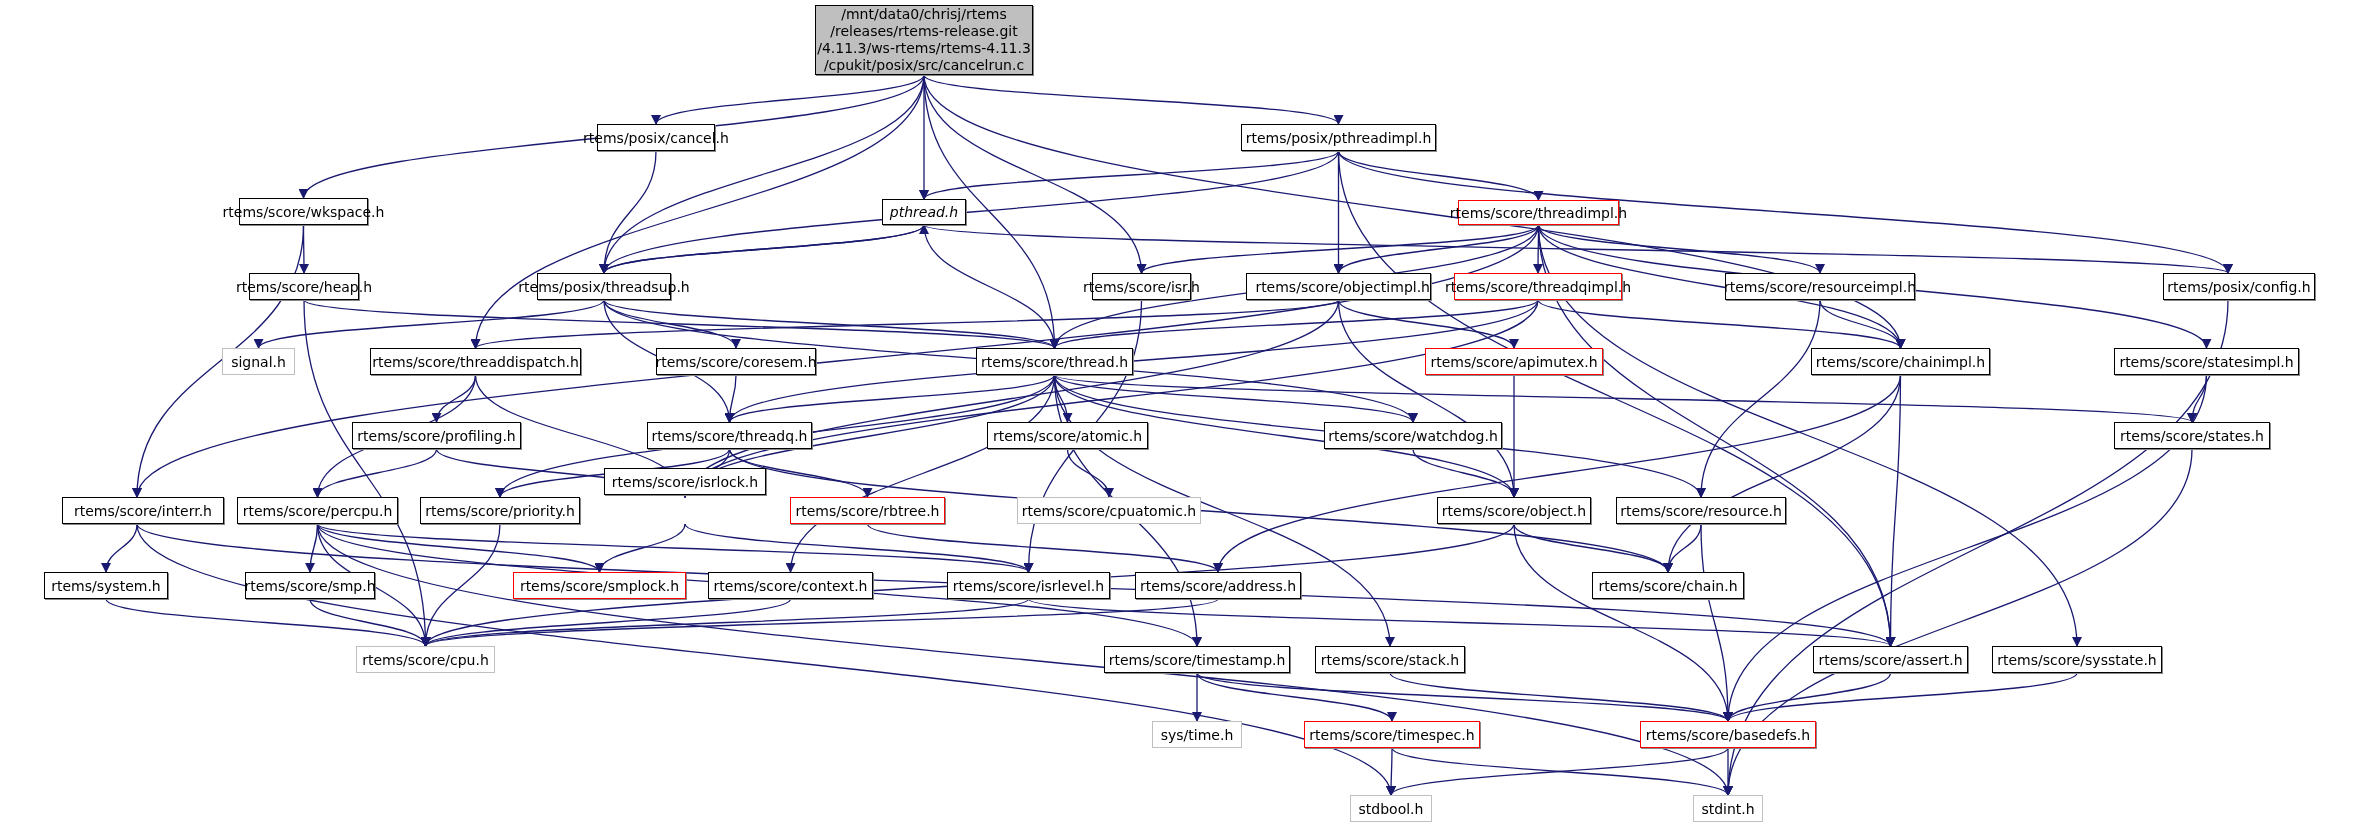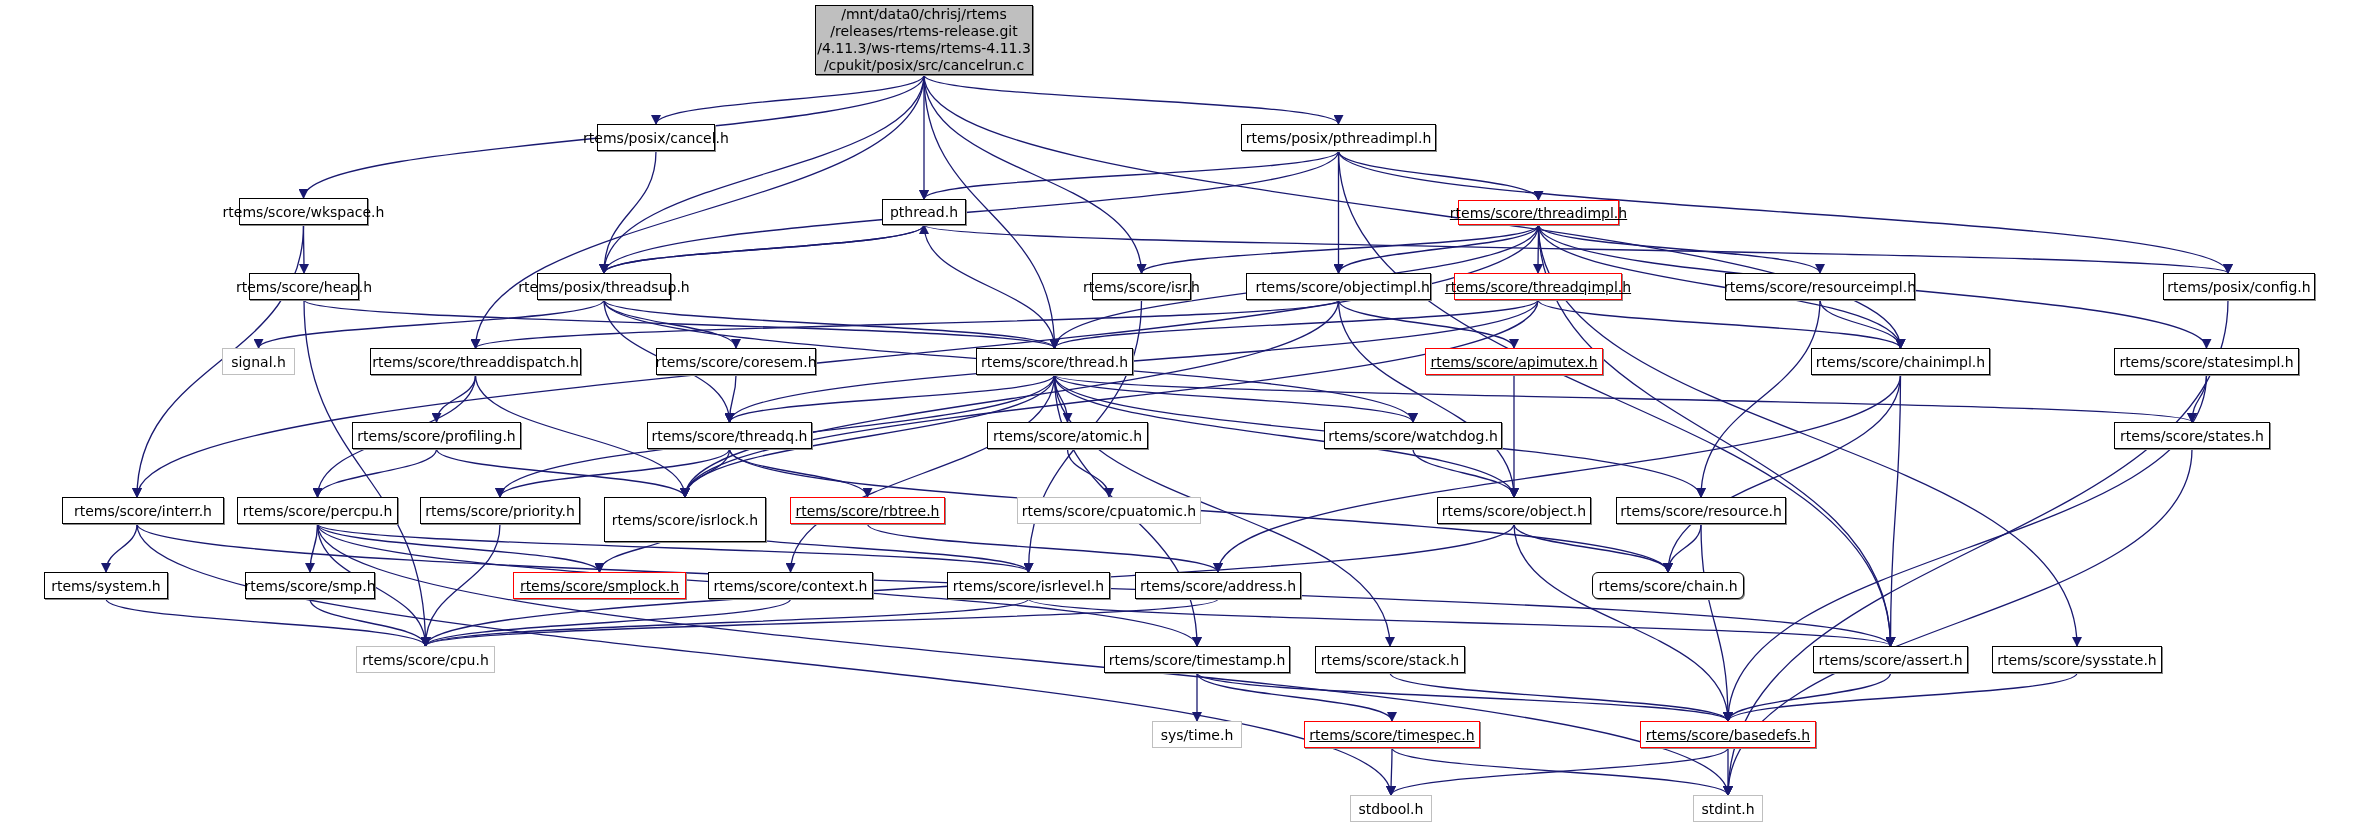--- a/index.html
+++ b/index.html
@@ -1,19 +1,19 @@
 <!DOCTYPE html>
 <html><head>
 <meta charset="utf-8">
 <style>
   html,body{margin:0;padding:0;background:#ffffff;}
   #canvas{position:relative;width:2363px;height:828px;overflow:hidden;background:#fff;font-family:"DejaVu Sans","Liberation Sans",sans-serif;}
   svg#edges{position:absolute;left:0;top:0;width:2363px;height:828px;}
   .node{position:absolute;box-sizing:border-box;border:1.5px solid #000;background:#fff;font-size:14px;line-height:1;display:flex;align-items:center;justify-content:center;white-space:nowrap;color:#000;cursor:pointer;box-shadow:1px 1px 0 #888;}
-  .node.red{border-color:#ff0000;text-decoration:underline;}
+  .node.red{border-color:#ff0000;}
   .node.gray{border-color:#bfbfbf;box-shadow:none;}
   .node.root{background:#bfbfbf;border-color:#000;flex-direction:column;font-size:14px;line-height:17px;}
 </style>
 </head>
 <body>
 
 <div id="canvas">
   <svg id="edges" xmlns="http://www.w3.org/2000/svg">
     <defs>
       <marker id="arrow" markerWidth="10" markerHeight="10" refX="9" refY="5" orient="auto" markerUnits="userSpaceOnUse">
@@ -144,21 +144,21 @@
     </div>
     <div class="node" style="left: 597px; top: 124px; width: 118px; height: 27px;">
       <span>rtems/posix/cancel.h</span>
     </div>
     <div class="node" style="left: 1241px; top: 124px; width: 195px; height: 27px;">
       <span>rtems/posix/pthreadimpl.h</span>
     </div>
     <div class="node" style="left: 239px; top: 198px; width: 129px; height: 27px;">
       <span>rtems/score/wkspace.h</span>
     </div>
-    <div class="node" style="left: 882px; top: 199px; width: 84px; height: 26px;">
+    <div class="node" style="left: 882px; top: 199px; width: 84px; height: 26px; font-style: italic;">
       <span>pthread.h</span>
     </div>
     <div class="node red" style="left: 1458px; top: 200px; width: 161px; height: 25px;">
       <span>rtems/score/threadimpl.h</span>
     </div>
     <div class="node" style="left: 249px; top: 273px; width: 110px; height: 27px;">
       <span>rtems/score/heap.h</span>
     </div>
     <div class="node" style="left: 537px; top: 273px; width: 134px; height: 27px;">
       <span>rtems/posix/threadsup.h</span>
@@ -216,21 +216,21 @@
     </div>
     <div class="node" style="left: 62px; top: 497px; width: 162px; height: 27px;">
       <span>rtems/score/interr.h</span>
     </div>
     <div class="node" style="left: 237px; top: 497px; width: 161px; height: 27px;">
       <span>rtems/score/percpu.h</span>
     </div>
     <div class="node" style="left: 420px; top: 497px; width: 160px; height: 27px;">
       <span>rtems/score/priority.h</span>
     </div>
-    <div class="node" style="left: 604px; top: 497px; width: 162px; height: 45px;">
+    <div class="node" style="left: 604px; top: 468px; width: 162px; height: 27px;">
       <span>rtems/score/isrlock.h</span>
     </div>
     <div class="node red" style="left: 790px; top: 497px; width: 155px; height: 27px;">
       <span>rtems/score/rbtree.h</span>
     </div>
     <div class="node gray" style="left: 1017px; top: 497px; width: 184px; height: 27px;">
       <span>rtems/score/cpuatomic.h</span>
     </div>
     <div class="node" style="left: 1437px; top: 497px; width: 154px; height: 27px;">
       <span>rtems/score/object.h</span>
@@ -249,21 +249,21 @@
     </div>
     <div class="node" style="left: 708px; top: 572px; width: 165px; height: 27px;">
       <span>rtems/score/context.h</span>
     </div>
     <div class="node" style="left: 947px; top: 572px; width: 163px; height: 27px;">
       <span>rtems/score/isrlevel.h</span>
     </div>
     <div class="node" style="left: 1135px; top: 572px; width: 166px; height: 27px;">
       <span>rtems/score/address.h</span>
     </div>
-    <div class="node" style="left: 1592px; top: 572px; width: 152px; height: 27px; border-radius: 6px;">
+    <div class="node" style="left: 1592px; top: 572px; width: 152px; height: 27px;">
       <span>rtems/score/chain.h</span>
     </div>
     <div class="node gray" style="left: 356px; top: 646px; width: 139px; height: 27px;">
       <span>rtems/score/cpu.h</span>
     </div>
     <div class="node" style="left: 1104px; top: 646px; width: 186px; height: 27px;">
       <span>rtems/score/timestamp.h</span>
     </div>
     <div class="node" style="left: 1315px; top: 646px; width: 150px; height: 27px;">
       <span>rtems/score/stack.h</span>

